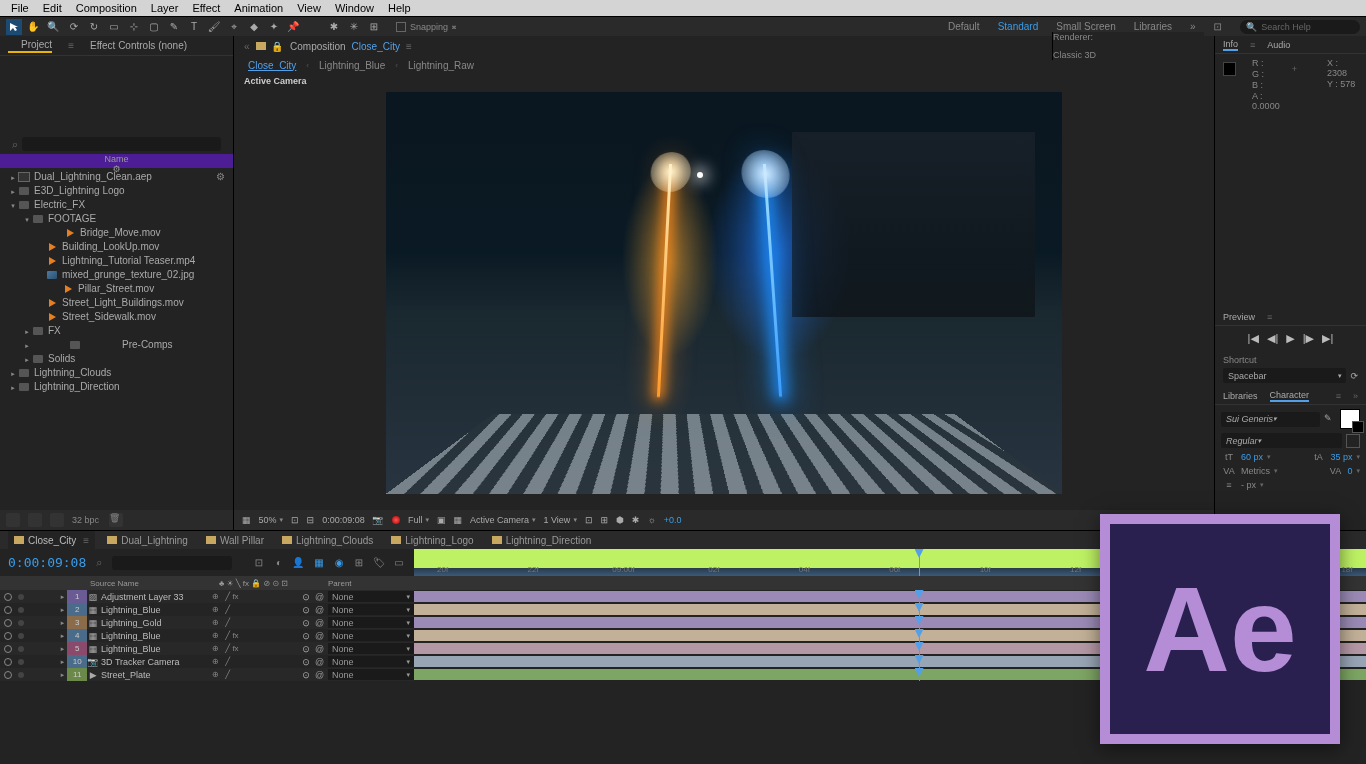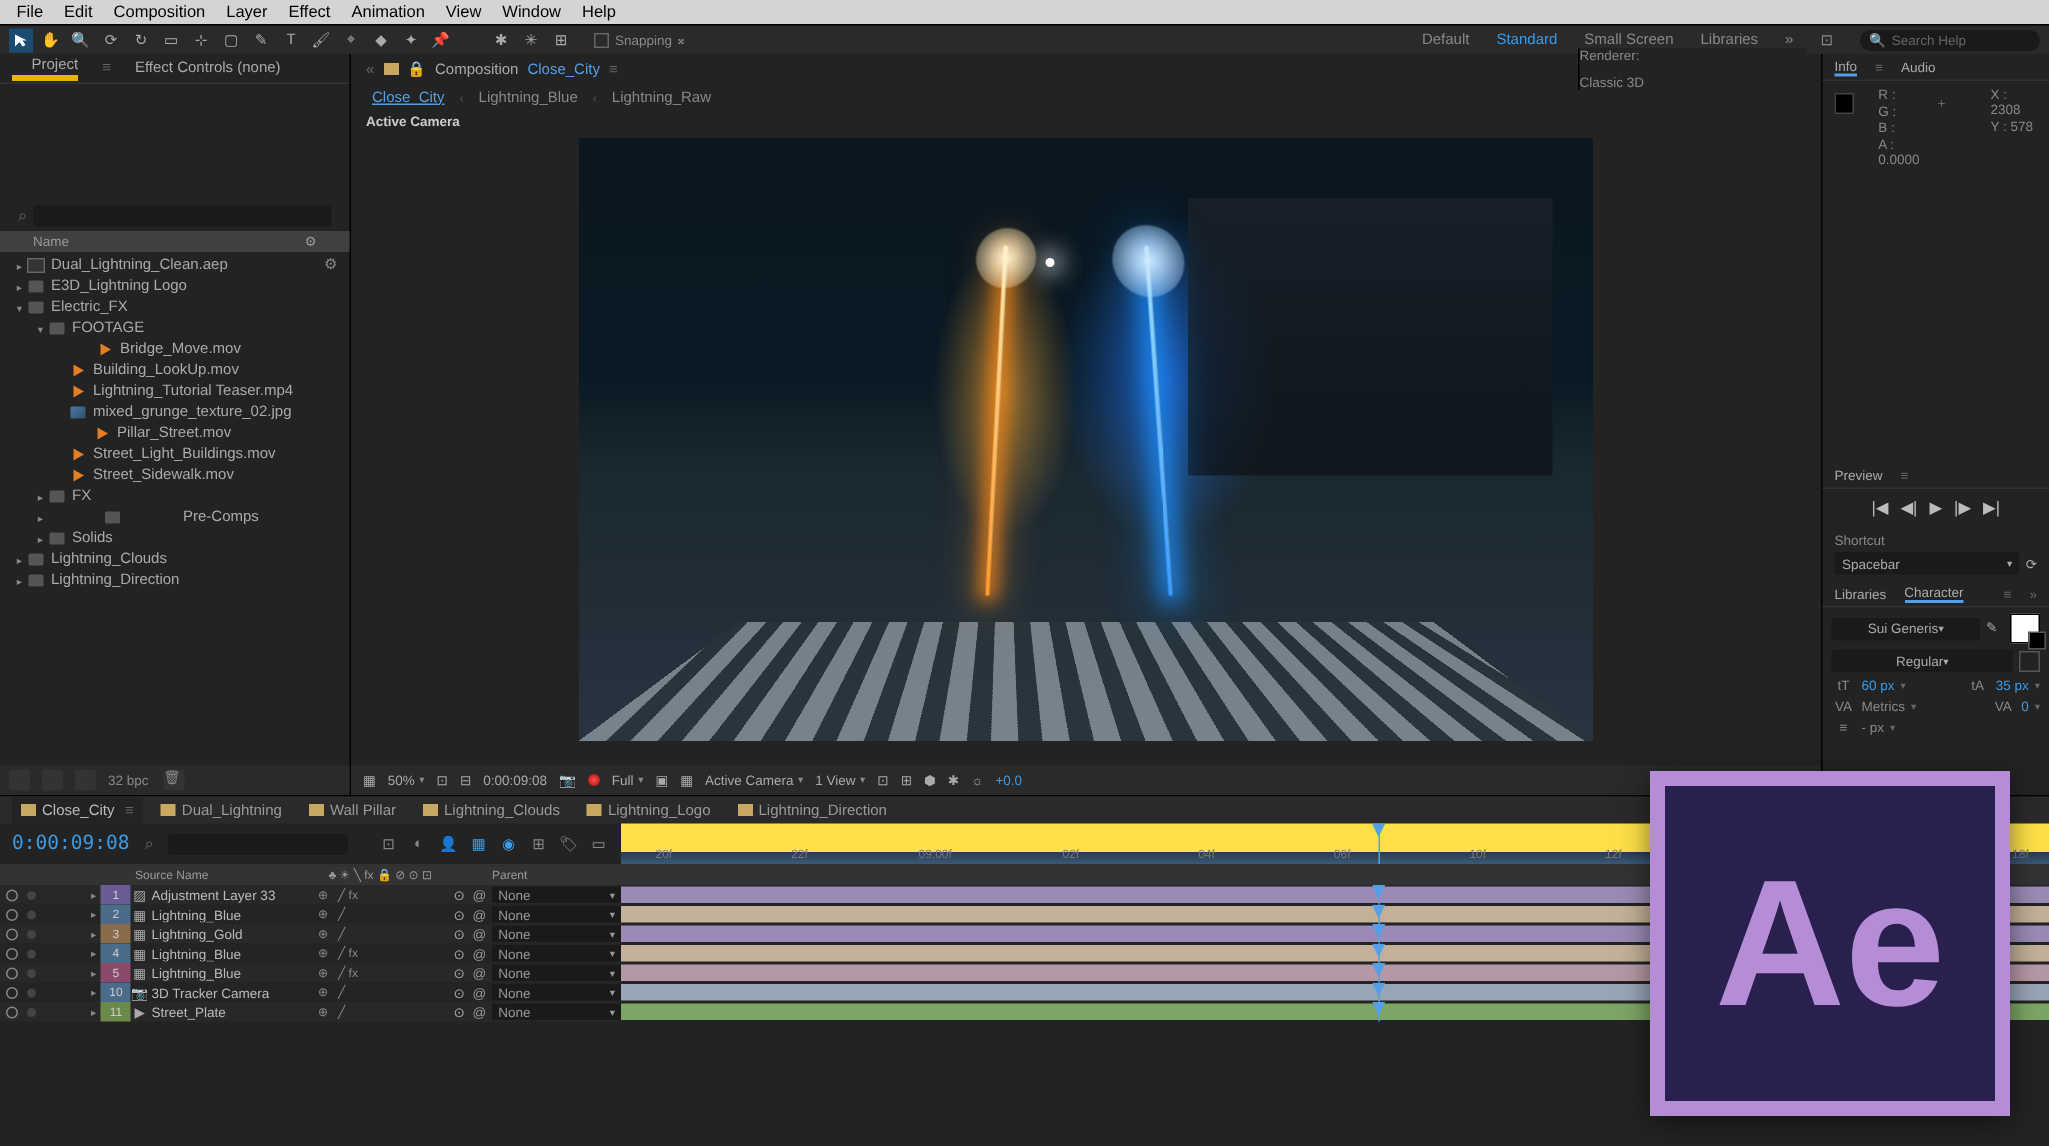--- a/index.html
+++ b/index.html
@@ -17,25 +17,25 @@
   .toolbar-right .active { color: #3a9ce8; }
   .searchbox { width: 120px; height: 14px; background: #1a1a1a; border-radius: 7px; padding: 0 6px; display: flex; align-items: center; color: #666; font-size: 9px; gap: 4px; }
   
   
   .main { display: flex; height: 494px; }
   
   
   .left { width: 234px; background: #232323; border-right: 1px solid #000; display: flex; flex-direction: column; }
   .panel-tabs { height: 20px; display: flex; align-items: center; padding: 0 8px; gap: 16px; font-size: 10px; border-bottom: 1px solid #333; }
   .panel-tabs .tab { color: #aaa; cursor: pointer; }
-  .panel-tabs .tab.underline { border-bottom: 4px solid #eab308; padding-bottom: 1px; padding-left: 13px; }
+  .panel-tabs .tab.underline { border-bottom: 2px solid #eab308; padding-bottom: 1px; padding-left: 13px; }
   .project-blank { height: 78px; }
   .project-search { height: 20px; padding: 0 12px; display: flex; align-items: center; }
   .project-search input { width: 200px; height: 14px; background: #1a1a1a; border: none; border-radius: 3px; color: #aaa; padding: 0 6px; font-size: 10px; }
-  .project-header { height: 14px; background: #404040; padding: 0 22px; font-size: 9px; color: #999; display: flex; align-items: center; justify-content: space-between; }
+  .project-header { height: 14px; background: #4c1d95; padding: 0 22px; font-size: 9px; color: #999; display: flex; align-items: center; justify-content: space-between; flex-direction: column; }
   .tree { flex: 1; overflow: auto; font-size: 10px; }
   .tree-row { height: 14px; display: flex; align-items: flex-end; padding-left: 8px; cursor: pointer; }
   .tw { width: 10px; text-align: center; color: #888; font-size: 7px; }
   .ficon { width: 12px; height: 10px; margin-right: 4px; display: inline-flex; align-items: center; justify-content: center; }
   .folder-i { width: 10px; height: 8px; background: #555; border-radius: 1px; }
   .mov-i { width: 0; height: 0; border-left: 7px solid #e67e22; border-top: 4px solid transparent; border-bottom: 4px solid transparent; }
   .jpg-i { width: 10px; height: 8px; background: linear-gradient(135deg,#4a7ba6,#2e4f6b); border-radius: 1px; }
   .aep-i { width: 10px; height: 8px; background: #333; outline: 1px solid #666; }
   .left-footer { height: 20px; background: #2a2a2a; display: flex; align-items: center; padding: 0 6px; gap: 8px; font-size: 9px; color: #888; }
   .left-footer .btn { width: 14px; height: 14px; background: #333; border-radius: 2px; }
@@ -76,40 +76,40 @@
   .info-body { padding: 4px 8px; display: flex; gap: 16px; height: 54px; }
   .info-col { display: flex; flex-direction: column; gap: 1px; color: #888; }
   .swatch { width: 14px; height: 14px; background: #000; border: 1px solid #444; margin-top: 4px; }
   .rp-blank { flex: 0 0 200px; }
   .preview-body { padding: 6px 0; display: flex; justify-content: center; gap: 8px; color: #bbb; font-size: 11px; }
   .preview-body span { cursor: pointer; }
   .shortcut-body { padding: 4px 8px; display:flex; flex-direction:column; gap:3px;}
   .shortcut-dd { height: 15px; background: #1a1a1a; border-radius: 2px; padding: 0 5px; display: flex; align-items: center; justify-content: space-between; color: #aaa; }
   .char-body { padding: 4px 6px; display:flex; flex-direction:column; gap:4px;}
   .char-row { display:flex; align-items:center; gap:4px; }
-  .char-dd { flex:1; height:15px; background:#1a1a1a; border-radius:2px; padding:0 5px; display:flex; align-items:center; justify-content:center; }
+  .char-dd { flex:1; height:15px; background:#1a1a1a; border-radius:2px; padding:0 5px; display:flex; align-items:center; justify-content:flex-start;font-style:italic; }
   .eyedrop { width:12px;height:12px; color:#aaa;}
   .color-sw { width:20px;height:20px;background:#fff;border:1px solid #000;}
   .char-small { color: #3a9ce8; font-size:9px;}
   .char-label { color:#888; width:16px; text-align:center; font-size:9px;}
   
   
   .timeline { height: 234px; background: #232323; border-top: 1px solid #000; display: flex; flex-direction: column; }
   .tl-tabs { height: 18px; display: flex; align-items: center; gap: 6px; padding: 0 8px; font-size: 10px; background: #2a2a2a; }
   .tl-tab { display: flex; align-items: center; gap: 4px; padding: 0 6px; cursor: pointer; color: #999; height: 100%; }
   .tl-tab.active { background: #232323; color: #bbb; }
   .tl-tab .ci { width:10px;height:8px;background:#c8a860;}
   .tl-top { height: 28px; display: flex; border-bottom: 1px solid #333; }
   .tl-top-left { width: 414px; display:flex; align-items:center; padding: 0 8px; gap: 10px;}
   .timecode { color: #3a9ce8; font-size: 13px; font-family: monospace; }
   .tl-search { width: 120px; height: 14px; background: #1a1a1a; border-radius: 3px; }
   .tl-icons { display:flex; gap:6px; margin-left:auto; color:#888; font-size:10px;}
   .tl-icons span { width:14px;height:14px;display:flex;align-items:center;justify-content:center;cursor:pointer;}
   .tl-icons .on { color:#3a9ce8;}
-  .tl-top-right { flex:1; position:relative; background:#fde047;}
+  .tl-top-right { flex:1; position:relative; background:#bef264;}
   .ruler { position:absolute; inset:0; display:flex; align-items:flex-end; font-size:8px; color:#777;}
   .ruler span { position:absolute; bottom:2px; transform:translateX(-50%);}
   .ruler-bar { position:absolute; left:0; right:0; bottom:0; height:8px; background:linear-gradient(#2a3a4a,#3a5a7a); }
   .playhead { position:absolute; top:0; bottom:0; width:1px; background:#53a0e8;}
   .playhead::before { content:''; position:absolute; top:0; left:-4px; width:9px; height:9px; background:#53a0e8; clip-path: polygon(0 0,100% 0,50% 100%);}
   
   .tl-colheader { height: 13px; background: #333; display: flex; font-size: 8px; color: #999; }
   .tl-colheader .lcol { width: 414px; display:flex; align-items:center; padding-left: 90px; gap: 20px;}
   .tl-layers { flex: 1; overflow: auto; }
   .tl-row { height: 13px; display: flex; font-size: 9px; }

